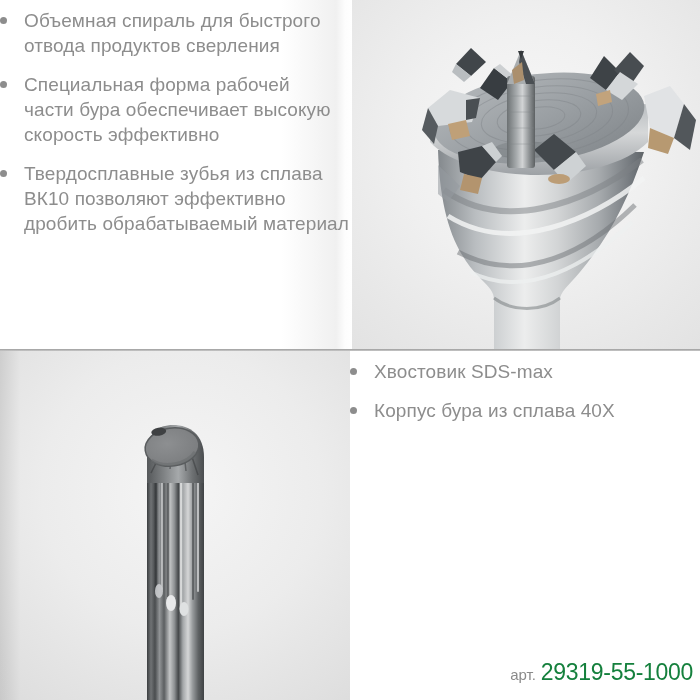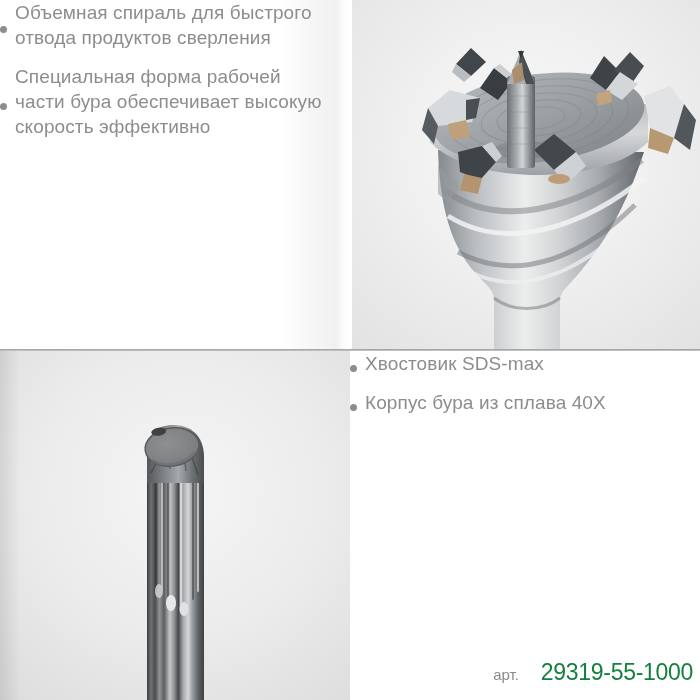--- a/index.html
+++ b/index.html
@@ -20,32 +20,32 @@
     position:absolute;left:0;top:349px;width:700px;height:2px;
     background:linear-gradient(180deg,#9d9d9d 0%,#c8c8c8 100%);
   }
   
   .bottom{position:absolute;left:0;top:351px;width:700px;height:349px;}
   .bottom-left{position:absolute;left:0;top:0;width:350px;height:349px;}
   .bottom-right{position:absolute;left:350px;top:0;width:350px;height:349px;background:#ffffff;}
   svg{display:block;width:100%;height:100%;}
   
   ul.blist{list-style:none;margin:0;padding:0;}
-  ul.blist li{display:flex;align-items:center;margin:0 0 14px 0;}
+  ul.blist li{display:flex;align-items:flex-start;margin:8px 0 14px 0;gap:9px;}
   .dot{flex:none;width:7px;height:7px;border-radius:50%;background:#8d8d8d;margin:9px 8px 0 0;}
   .txt{
     white-space:pre-line;color:#8d8d8d;font-size:19px;line-height:25px;
     letter-spacing:0.1px;
   }
   .features{padding:24px 4px 0 25px;}
   .specs{padding:140px 4px 0 8px;}
   .specs li{margin-bottom:20px;}
   
   .art{
-    position:absolute;right:7px;bottom:14px;display:flex;align-items:baseline;gap:22px;
+    position:absolute;right:7px;bottom:14px;display:flex;align-items:baseline;gap:5px;
   }
   .art-label{color:#8a8a8a;font-size:15px;}
   .art-number{color:#15803d;font-size:23px;letter-spacing:-0.3px;}
 </style>
 </head>
 <body>
 
 <div class="canvas">
 
   <div class="top">
@@ -55,20 +55,26 @@
           <li>
           <span class="dot"></span>
           <span class="txt">Объемная спираль для быстрого
 отвода продуктов сверления</span>
         </li>
           <li>
           <span class="dot"></span>
           <span class="txt">Специальная форма рабочей
 части бура обеспечивает высокую
 скорость эффективно</span>
+        </li>
+          <li>
+          <span class="dot"></span>
+          <span class="txt">Твердосплавные зубья из сплава
+ВК10 позволяют эффективно
+дробить обрабатываемый материал</span>
         </li>
         </ul>
     </div>
 
     <div class="top-right">
       <svg viewBox="0 0 348 350" aria-hidden="true">
         <defs>
           <radialGradient id="bg1" cx="50%" cy="42%" r="78%">
             <stop offset="0%" stop-color="#f8f8f8"></stop>
               <stop offset="45%" stop-color="#f0f0f0"></stop>

